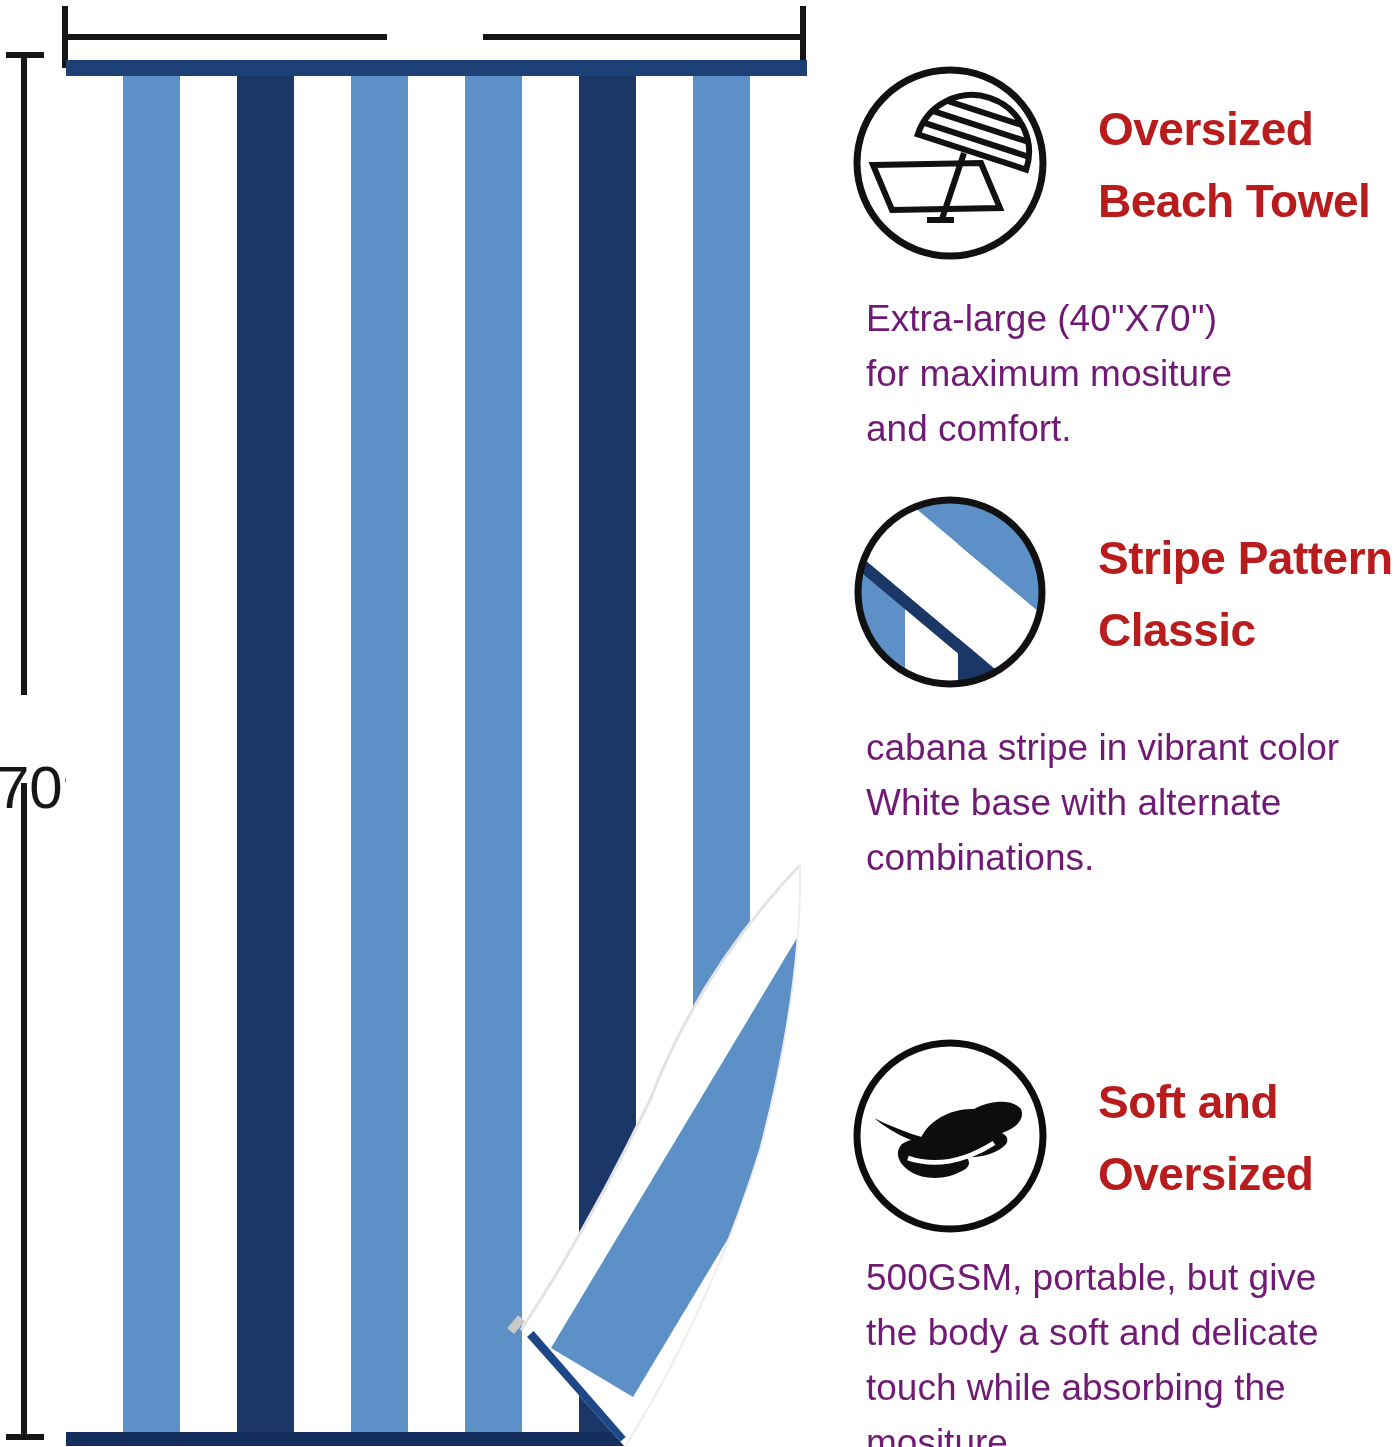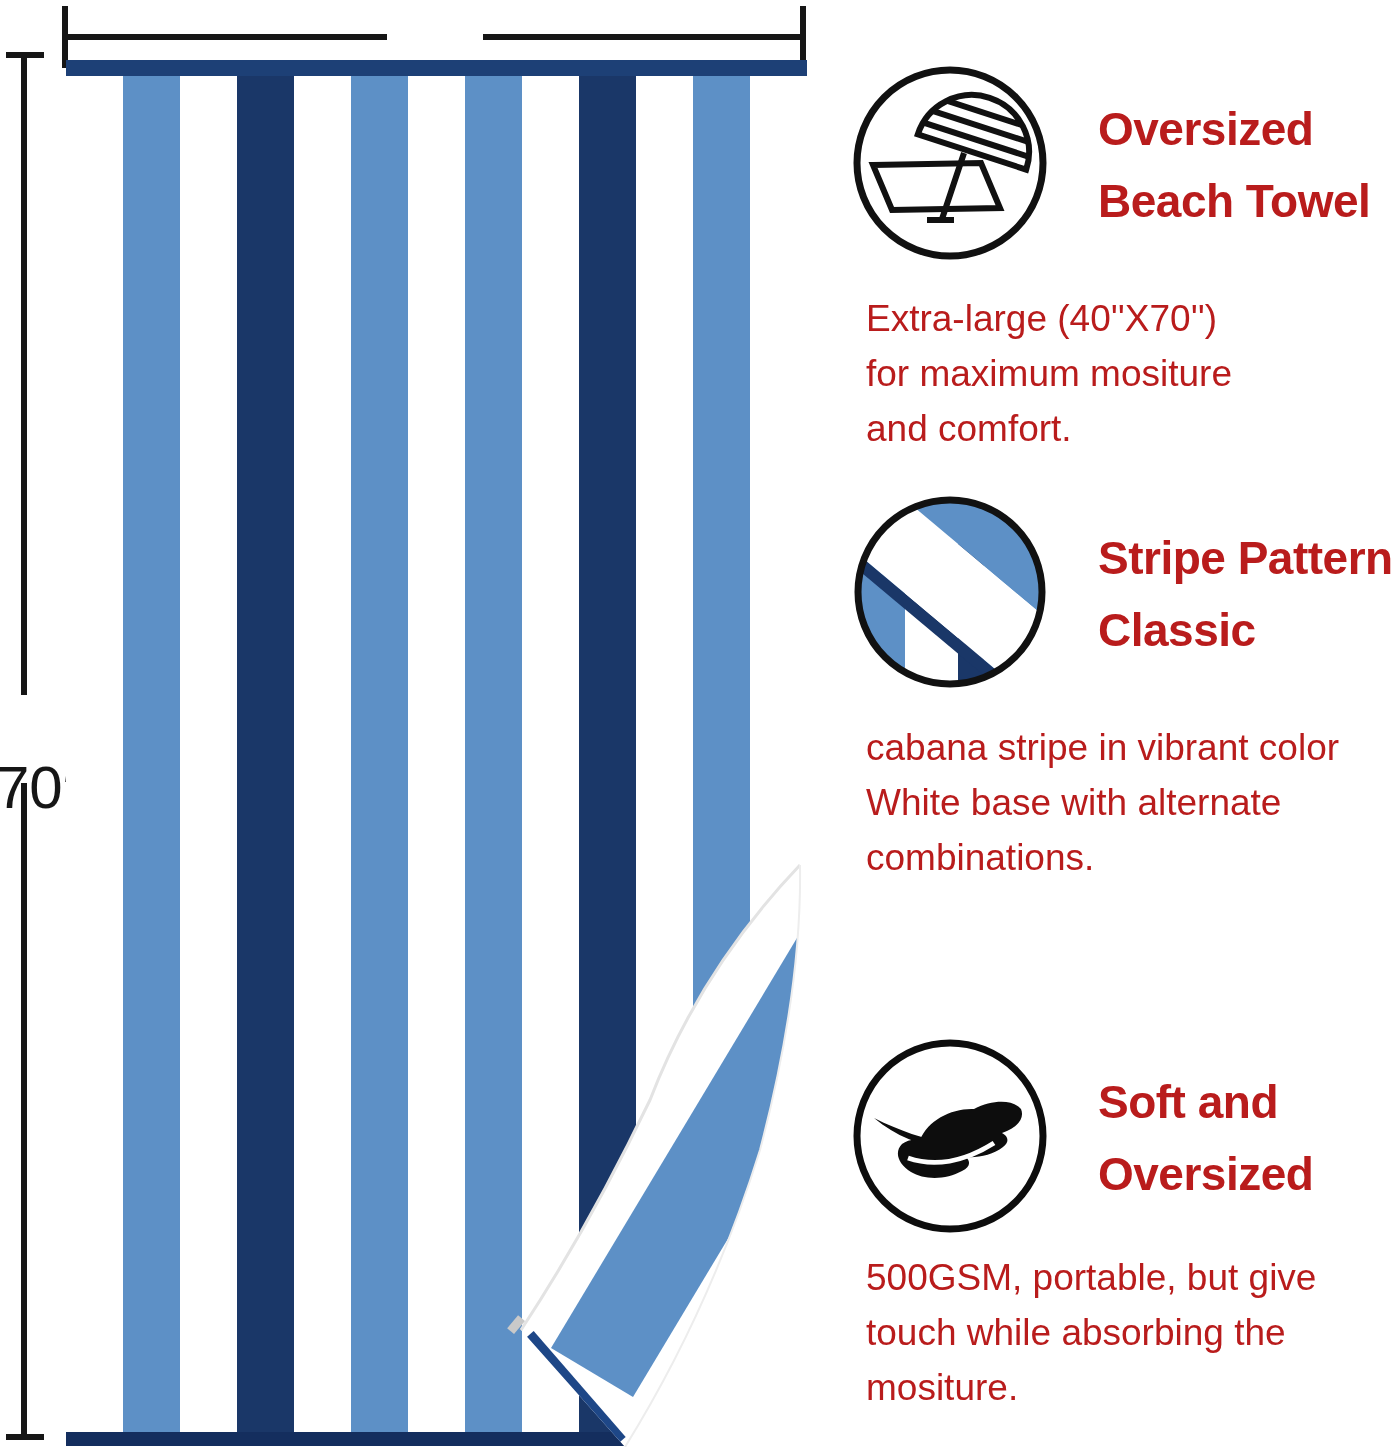--- a/index.html
+++ b/index.html
@@ -26,21 +26,21 @@
   .hem-bottom{position:absolute;left:0;right:0;bottom:0;height:14px;background:var(--hembottom);}
   .fold-svg{position:absolute;left:450px;top:770px;width:400px;height:677px;}
   
   .feature{position:absolute;left:850px;width:549px;}
   .feature .f-icon{position:absolute;left:0;top:0;width:200px;height:200px;}
   .feature .f-title{
     position:absolute;left:248px;top:30px;font-size:46px;line-height:72px;
     font-weight:700;color:#b91c1c;white-space:nowrap;letter-spacing:-0.5px;
   }
   .feature .f-body{
-    position:absolute;left:16px;top:228px;font-size:37px;line-height:55px;color:#b91c1c;
+    position:absolute;left:16px;top:228px;font-size:37px;line-height:55px;color:#701a75;
     white-space:nowrap;
   }
   .f1{top:63px;height:420px;}
   .f2{top:492px;height:490px;}
   .f3{top:1036px;height:455px;}
   .f3 .f-body{top:214px;}
 </style>
 </head>
 <body>
 
@@ -171,18 +171,19 @@
       <path d="M24,82 C50,95 74,103 98,107 L96,112 C70,110 46,100 24,82 Z" fill="#0d0d0d"></path>
       <path d="M70,104 C78,84 102,72 124,73 C142,64 162,63 171,73 C175,83 167,92 152,97 C158,100 160,106 153,111 C143,119 128,122 116,121 C121,126 120,131 112,135 C96,144 74,144 61,136 C48,128 44,116 52,108 C57,104 63,103 70,104 Z" fill="#0d0d0d"></path>
       <path d="M58,122 C84,131 114,126 144,107" fill="none" stroke="#fff" stroke-width="5"></path>
     </svg>
     <div class="f-title">
       <div>Soft and</div>
       <div>Oversized</div>
     </div>
     <div class="f-body">
       <div>500GSM, portable, but give</div>
+      <div>the body a soft and delicate</div>
       <div>touch while absorbing the</div>
       <div>mositure.</div>
     </div>
   </div>
 
 </div>
 
 </body></html>

